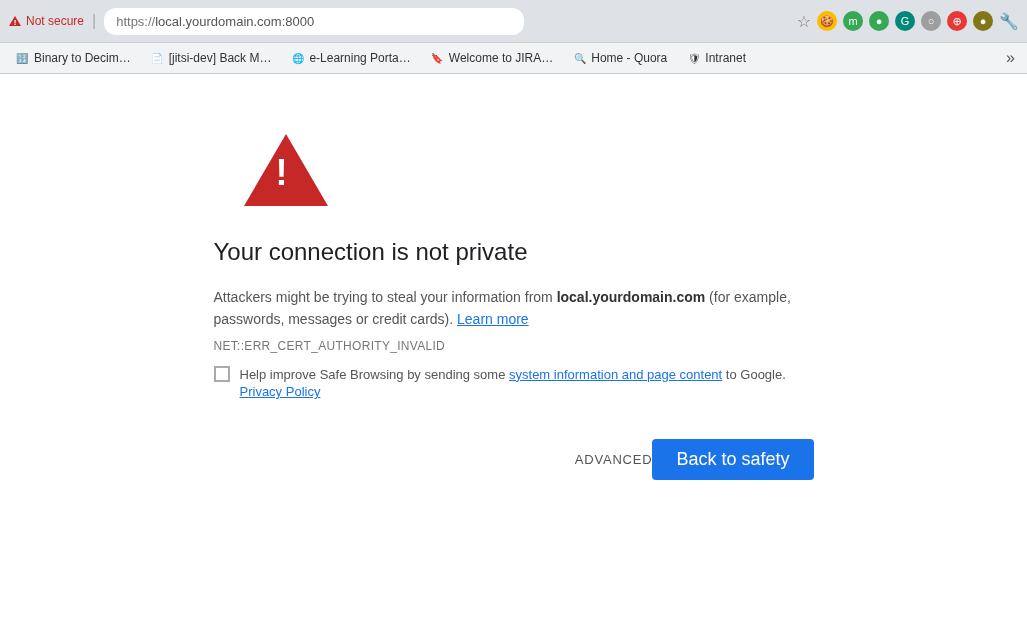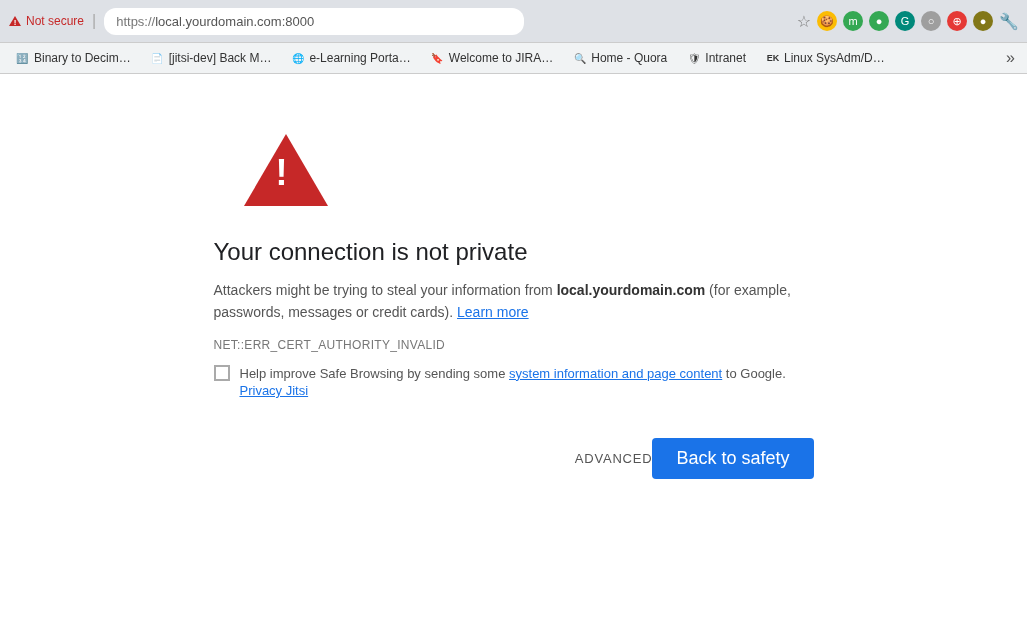--- a/index.html
+++ b/index.html
@@ -147,29 +147,29 @@
       font-size: 36px;
       font-weight: bold;
       font-family: Arial, sans-serif;
     }
 
     
     .error-heading {
       font-size: 24px;
       font-weight: 400;
       color: #202124;
-      margin-bottom: 13px;
+      margin-bottom: 20px;
     }
 
     
     .error-description {
       font-size: 14px;
       color: #555;
       line-height: 1.6;
-      margin-bottom: 14px;
+      margin-bottom: 8px;
     }
     .error-description .domain {
       font-weight: bold;
       color: #333;
     }
     .error-description .learn-more {
       color: #1a73e8;
       text-decoration: underline;
       cursor: pointer;
     }
@@ -300,24 +300,20 @@
       <span>Welcome to JIRA…</span>
     </div>
     <div class="bookmark-item">
       <span class="bookmark-favicon">🔍</span>
       <span>Home - Quora</span>
     </div>
     <div class="bookmark-item">
       <span class="bookmark-favicon">🛡</span>
       <span>Intranet</span>
     </div>
-    <div class="bookmark-item">
-      <span class="bookmark-favicon" style="font-size:9px;font-weight:bold;">EK</span>
-      <span>Linux SysAdm/D…</span>
-    </div>
     <span class="more-btn">»</span>
   </div>
 </div>
 
 <div class="page-content">
   <div class="error-container">
 
     <div class="warning-icon-container">
       <div class="warning-triangle"></div>
     </div>
@@ -330,21 +326,21 @@
 
     <p class="error-code">NET::ERR_CERT_AUTHORITY_INVALID</p>
 
     <div class="safe-browsing-row">
       <div class="safe-browsing-checkbox"></div>
       <span class="safe-browsing-text">
         <span>Help improve Safe Browsing by sending some </span><a class="link">system information and page content</a><span> to Google.</span>
       </span>
     </div>
 
-    <a class="privacy-policy-link">Privacy Jitsi</a>
+    <a class="privacy-policy-link">Privacy Policy</a>
 
     <div class="bottom-row">
       <button class="advanced-btn">ADVANCED</button>
       <button class="back-to-safety-btn">Back to safety</button>
     </div>
 
   </div>
 </div>
 
 </body></html>

